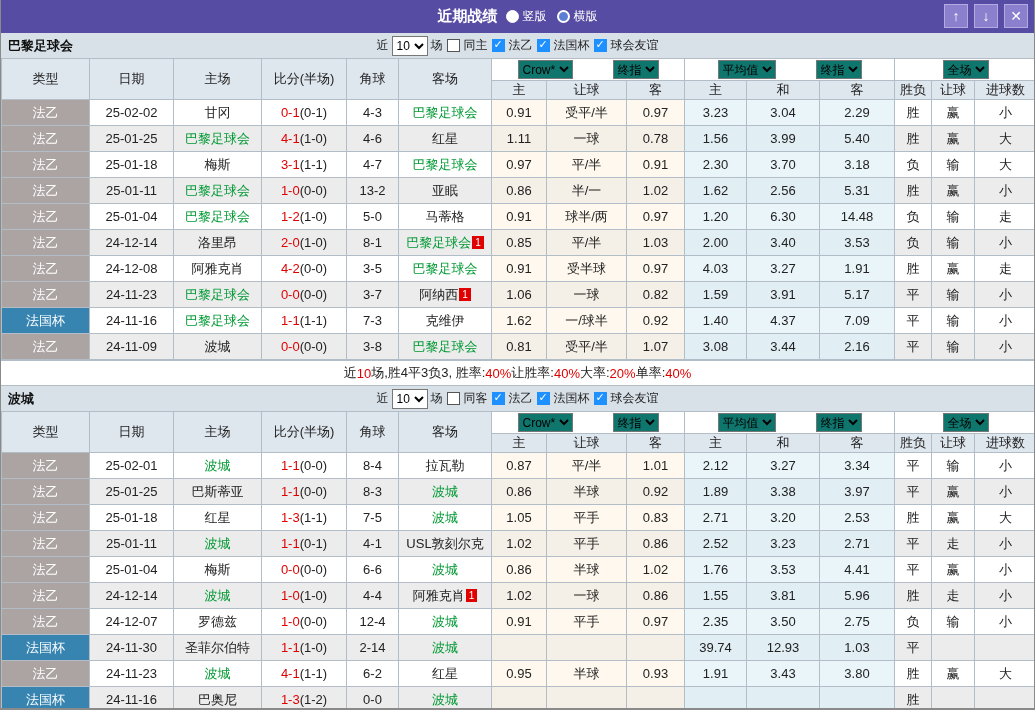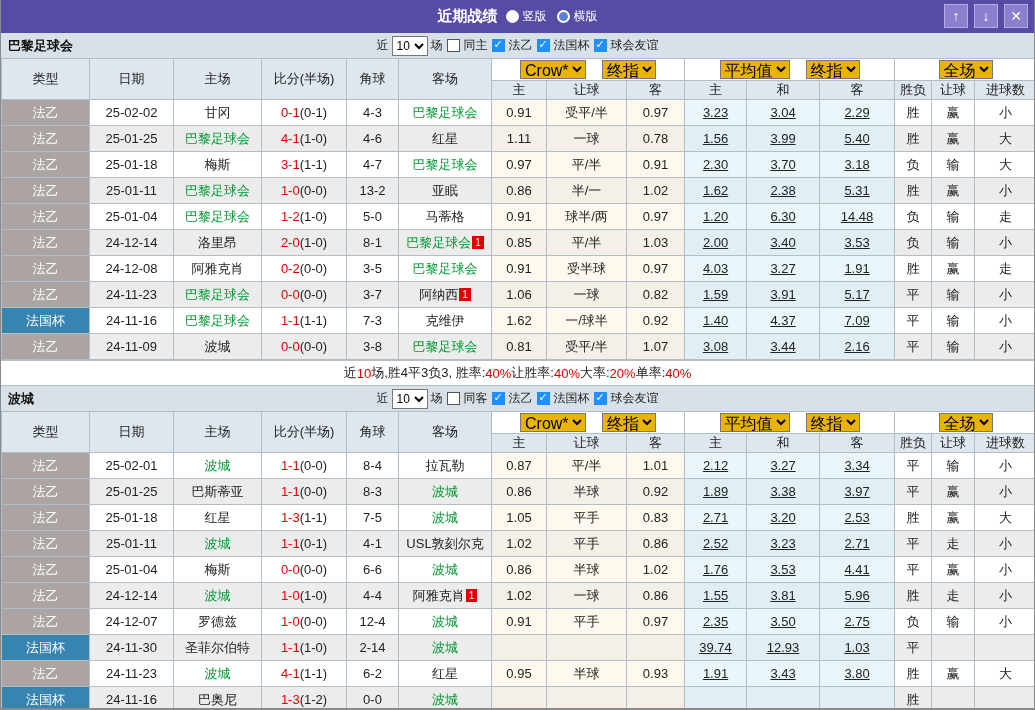--- a/index.html
+++ b/index.html
@@ -36,29 +36,29 @@
   .cb.unchecked { background:#fff; border:1px solid #555; }
   .cb.checked { background:#1E90FF; border:1px solid #1E90FF; position:relative; }
   .cb.checked::after { content:"✓"; position:absolute; left:1px; top:-2px; color:#fff; font-size:11px; font-weight:bold; }
   
   table.results { border-collapse:collapse; table-layout:fixed; width:100%; font-size:13px; text-align:center; background:#fff; }
   table.results td, table.results th { border:1px solid #B2BDC7; padding:0 1px; overflow:hidden; white-space:nowrap; font-weight:normal; color:#222; }
   tr.hrow1 { height:22px; }
   tr.hrow2 { height:18px; }
   .hcell { background:#DEE6EE; color:#222; }
   .ddcell { background:#fff; }
-  .ddcell select { height:19px; font-size:16px; border:1px solid #777; background:#eab308; margin:0 8px; }
+  .ddcell select { height:19px; font-size:12px; border:1px solid #777; background:#0f766e; margin:0 20px; }
   tr.datarow { height:26px; }
   tr.datarow.alt td { background:#ECECEC; }
   tr.datarow td { background:#fff; }
   td.type-league { background:#ACA3A3 !important; color:#fff !important; }
   td.type-cup { background:#3884B0 !important; color:#fff !important; }
   td.odds-tint { background:#FEF8EE !important;margin-top:36px; }
   tr.alt td.odds-tint { background:#F4EFE7 !important; }
-  td.avg-tint { background:#EAF5FA !important;text-decoration:underline; }
+  td.avg-tint { background:#EAF5FA !important; }
   tr.alt td.avg-tint { background:#E1EEF4 !important; }
   .focus-team { color:#009933; }
   .ft { color:#E00000; }
   .ht { color:#222; }
   .badge { display:inline-block; background:#E00000; color:#fff; font-size:10px; line-height:13px; padding:0 3px; margin-left:1px; vertical-align:1px; }
   .c-r { color:#E00000; } .c-g { color:#009933; } .c-b { color:#2222CC; } .c-k { color:#222; }
   .summary { height:26px; background:#fff; border-top:1px solid #B2BDC7; border-bottom:1px solid #B2BDC7;
              display:flex; align-items:center; justify-content:center; font-size:13px; }
 </style>
 </head>
@@ -202,21 +202,21 @@
             <td class="type-league">法乙</td>
             <td>25-01-11</td>
             <td><span class="focus-team">巴黎足球会</span></td>
             <td><span class="ft">1-0</span><span class="ht">(0-0)</span></td>
             <td>13-2</td>
             <td><span class="">亚眠</span></td>
             <td class="odds-tint">0.86</td>
             <td class="odds-tint">半/一</td>
             <td class="odds-tint">1.02</td>
             <td class="avg-tint">1.62</td>
-            <td class="avg-tint">2.38</td>
+            <td class="avg-tint">2.56</td>
             <td class="avg-tint">5.31</td>
             <td class="c-r">胜</td>
             <td class="c-r">赢</td>
             <td class="c-b">小</td>
           </tr>
           <tr class="datarow">
             <td class="type-league">法乙</td>
             <td>25-01-04</td>
             <td><span class="focus-team">巴黎足球会</span></td>
             <td><span class="ft">1-2</span><span class="ht">(1-0)</span></td>
@@ -246,21 +246,21 @@
             <td class="avg-tint">3.40</td>
             <td class="avg-tint">3.53</td>
             <td class="c-b">负</td>
             <td class="c-b">输</td>
             <td class="c-b">小</td>
           </tr>
           <tr class="datarow">
             <td class="type-league">法乙</td>
             <td>24-12-08</td>
             <td><span class="">阿雅克肖</span></td>
-            <td><span class="ft">0-2</span><span class="ht">(0-0)</span></td>
+            <td><span class="ft">4-2</span><span class="ht">(0-0)</span></td>
             <td>3-5</td>
             <td><span class="focus-team">巴黎足球会</span></td>
             <td class="odds-tint">0.91</td>
             <td class="odds-tint">受半球</td>
             <td class="odds-tint">0.97</td>
             <td class="avg-tint">4.03</td>
             <td class="avg-tint">3.27</td>
             <td class="avg-tint">1.91</td>
             <td class="c-r">胜</td>
             <td class="c-r">赢</td>

